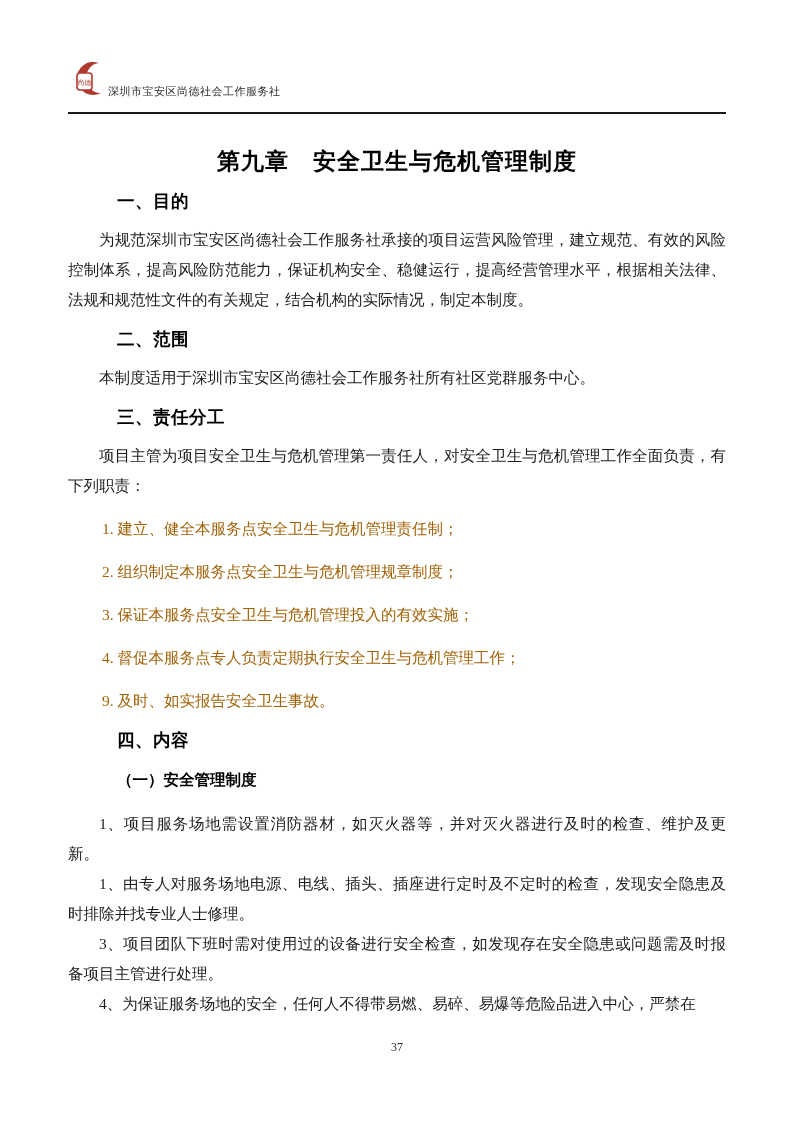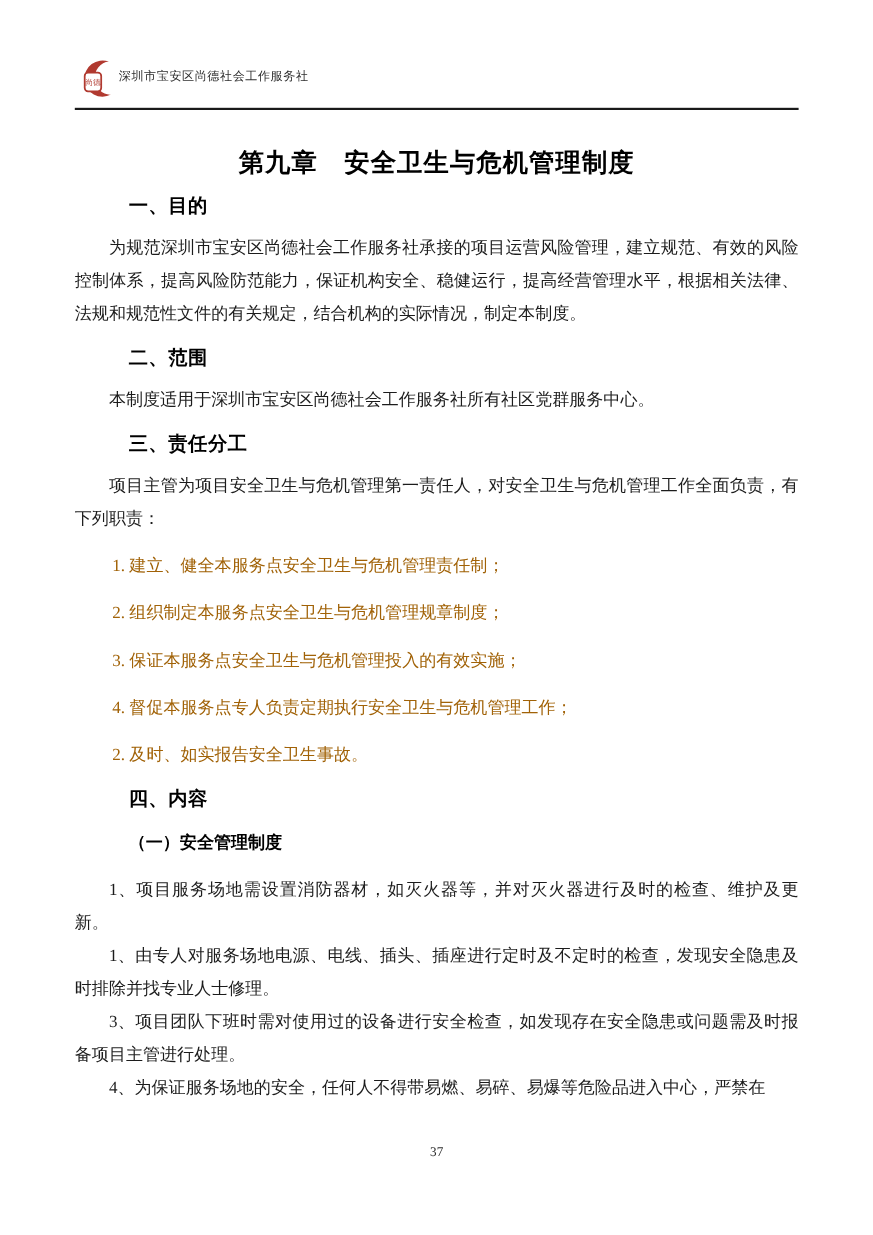--- a/index.html
+++ b/index.html
@@ -18,23 +18,23 @@
   .page {
     box-sizing: border-box;
     width: 794px;
     height: 1123px;
     padding: 42px 68px 0 68px;
     position: relative;
   }
   
   .hdr {
     display: flex;
-    align-items: center;
+    align-items: flex-end;
     border-bottom: 2px solid #1a1a1a;
-    padding-bottom: 0;
+    padding-bottom: 14px;
     height: 56px;
   }
   .hdr .logo {
     width: 38px;
     height: 46px;
     flex: 0 0 auto;
     margin-bottom: -4px;
   }
   .hdr .orgname {
     font-size: 11px;
@@ -128,21 +128,21 @@
   <h2 class="sec mt-p-sec">二、范围</h2>
   <p class="body mt-sec-p">本制度适用于深圳市宝安区尚德社会工作服务社所有社区党群服务中心。</p>
 
   <h2 class="sec mt-p-sec">三、责任分工</h2>
   <p class="body mt-sec-p">项目主管为项目安全卫生与危机管理第一责任人，对安全卫生与危机管理工作全面负责，有下列职责：</p>
   <div class="mt-items">
     <p class="list-item">1. 建立、健全本服务点安全卫生与危机管理责任制；</p>
     <p class="list-item">2. 组织制定本服务点安全卫生与危机管理规章制度；</p>
     <p class="list-item">3. 保证本服务点安全卫生与危机管理投入的有效实施；</p>
     <p class="list-item">4. 督促本服务点专人负责定期执行安全卫生与危机管理工作；</p>
-    <p class="list-item">2. 及时、如实报告安全卫生事故。</p>
+    <p class="list-item">9. 及时、如实报告安全卫生事故。</p>
   </div>
 
   <h2 class="sec mt-p-sec">四、内容</h2>
   <h3 class="subsec mt-subsec">（一）安全管理制度</h3>
   <p class="body mt-subp">1、项目服务场地需设置消防器材，如灭火器等，并对灭火器进行及时的检查、维护及更新。</p>
   <p class="body">1、由专人对服务场地电源、电线、插头、插座进行定时及不定时的检查，发现安全隐患及时排除并找专业人士修理。</p>
   <p class="body">3、项目团队下班时需对使用过的设备进行安全检查，如发现存在安全隐患或问题需及时报备项目主管进行处理。</p>
   <p class="body">4、为保证服务场地的安全，任何人不得带易燃、易碎、易爆等危险品进入中心，严禁在</p>
 
   <div class="footer">37</div>

